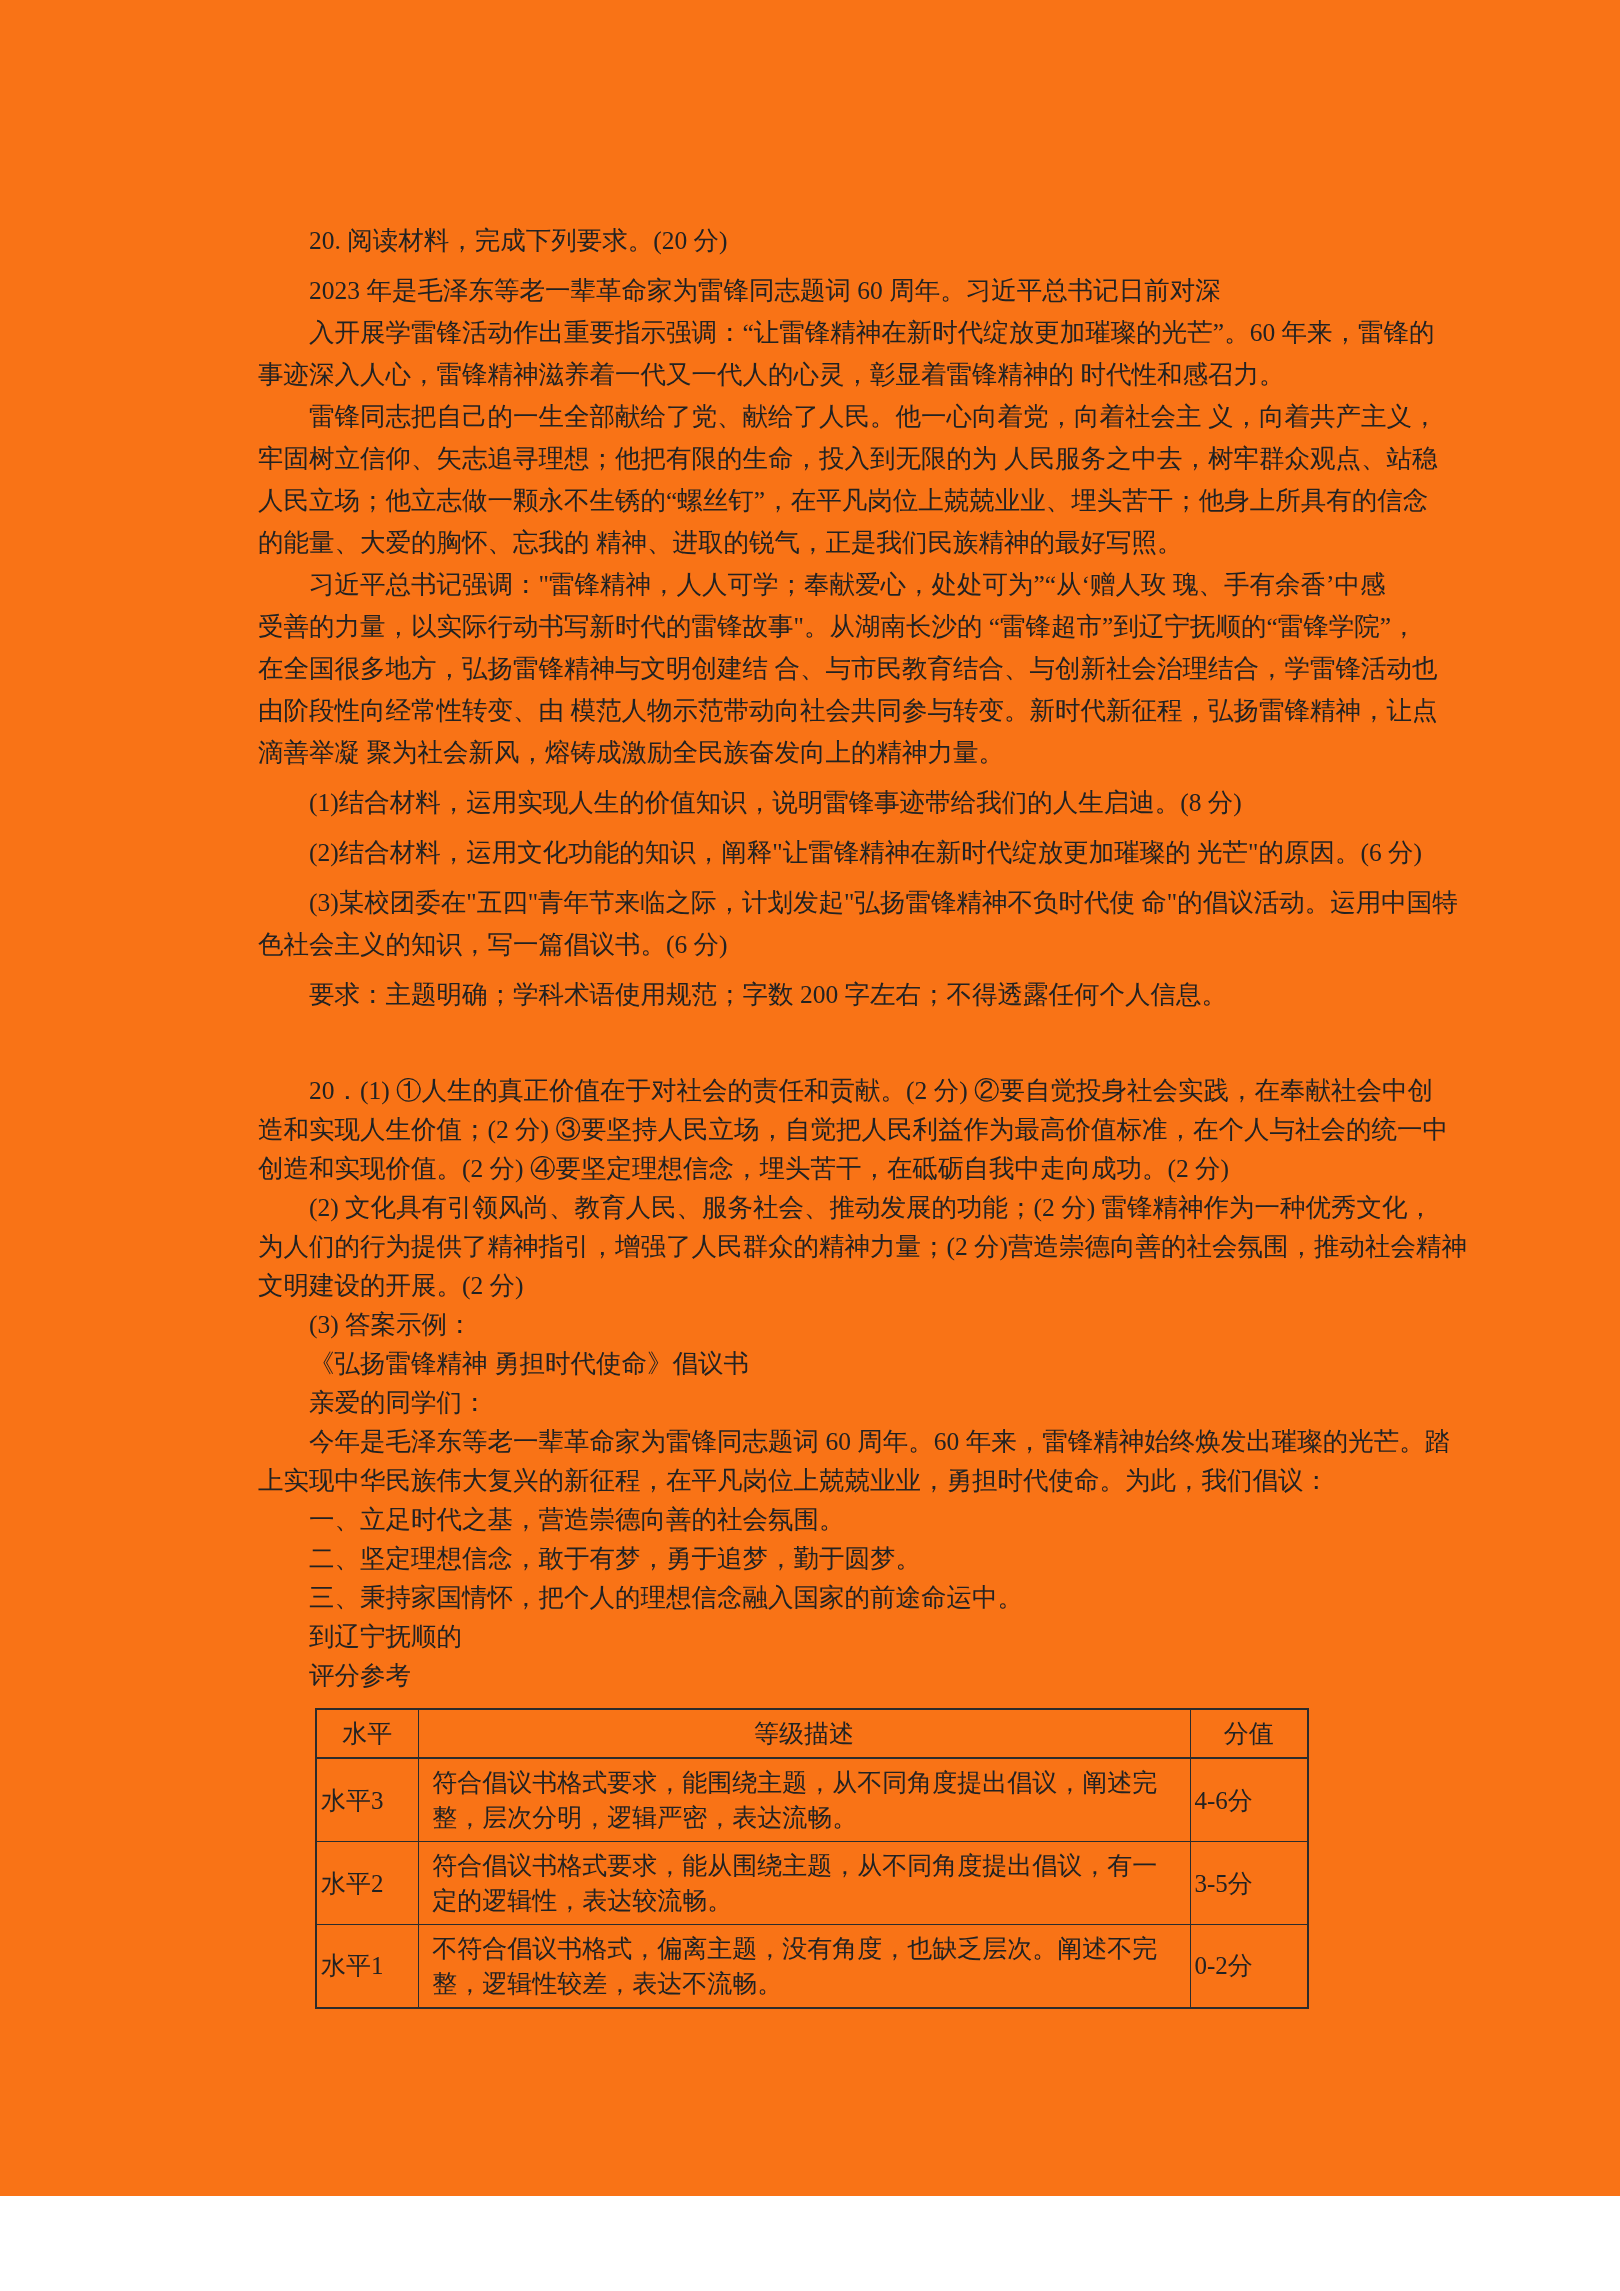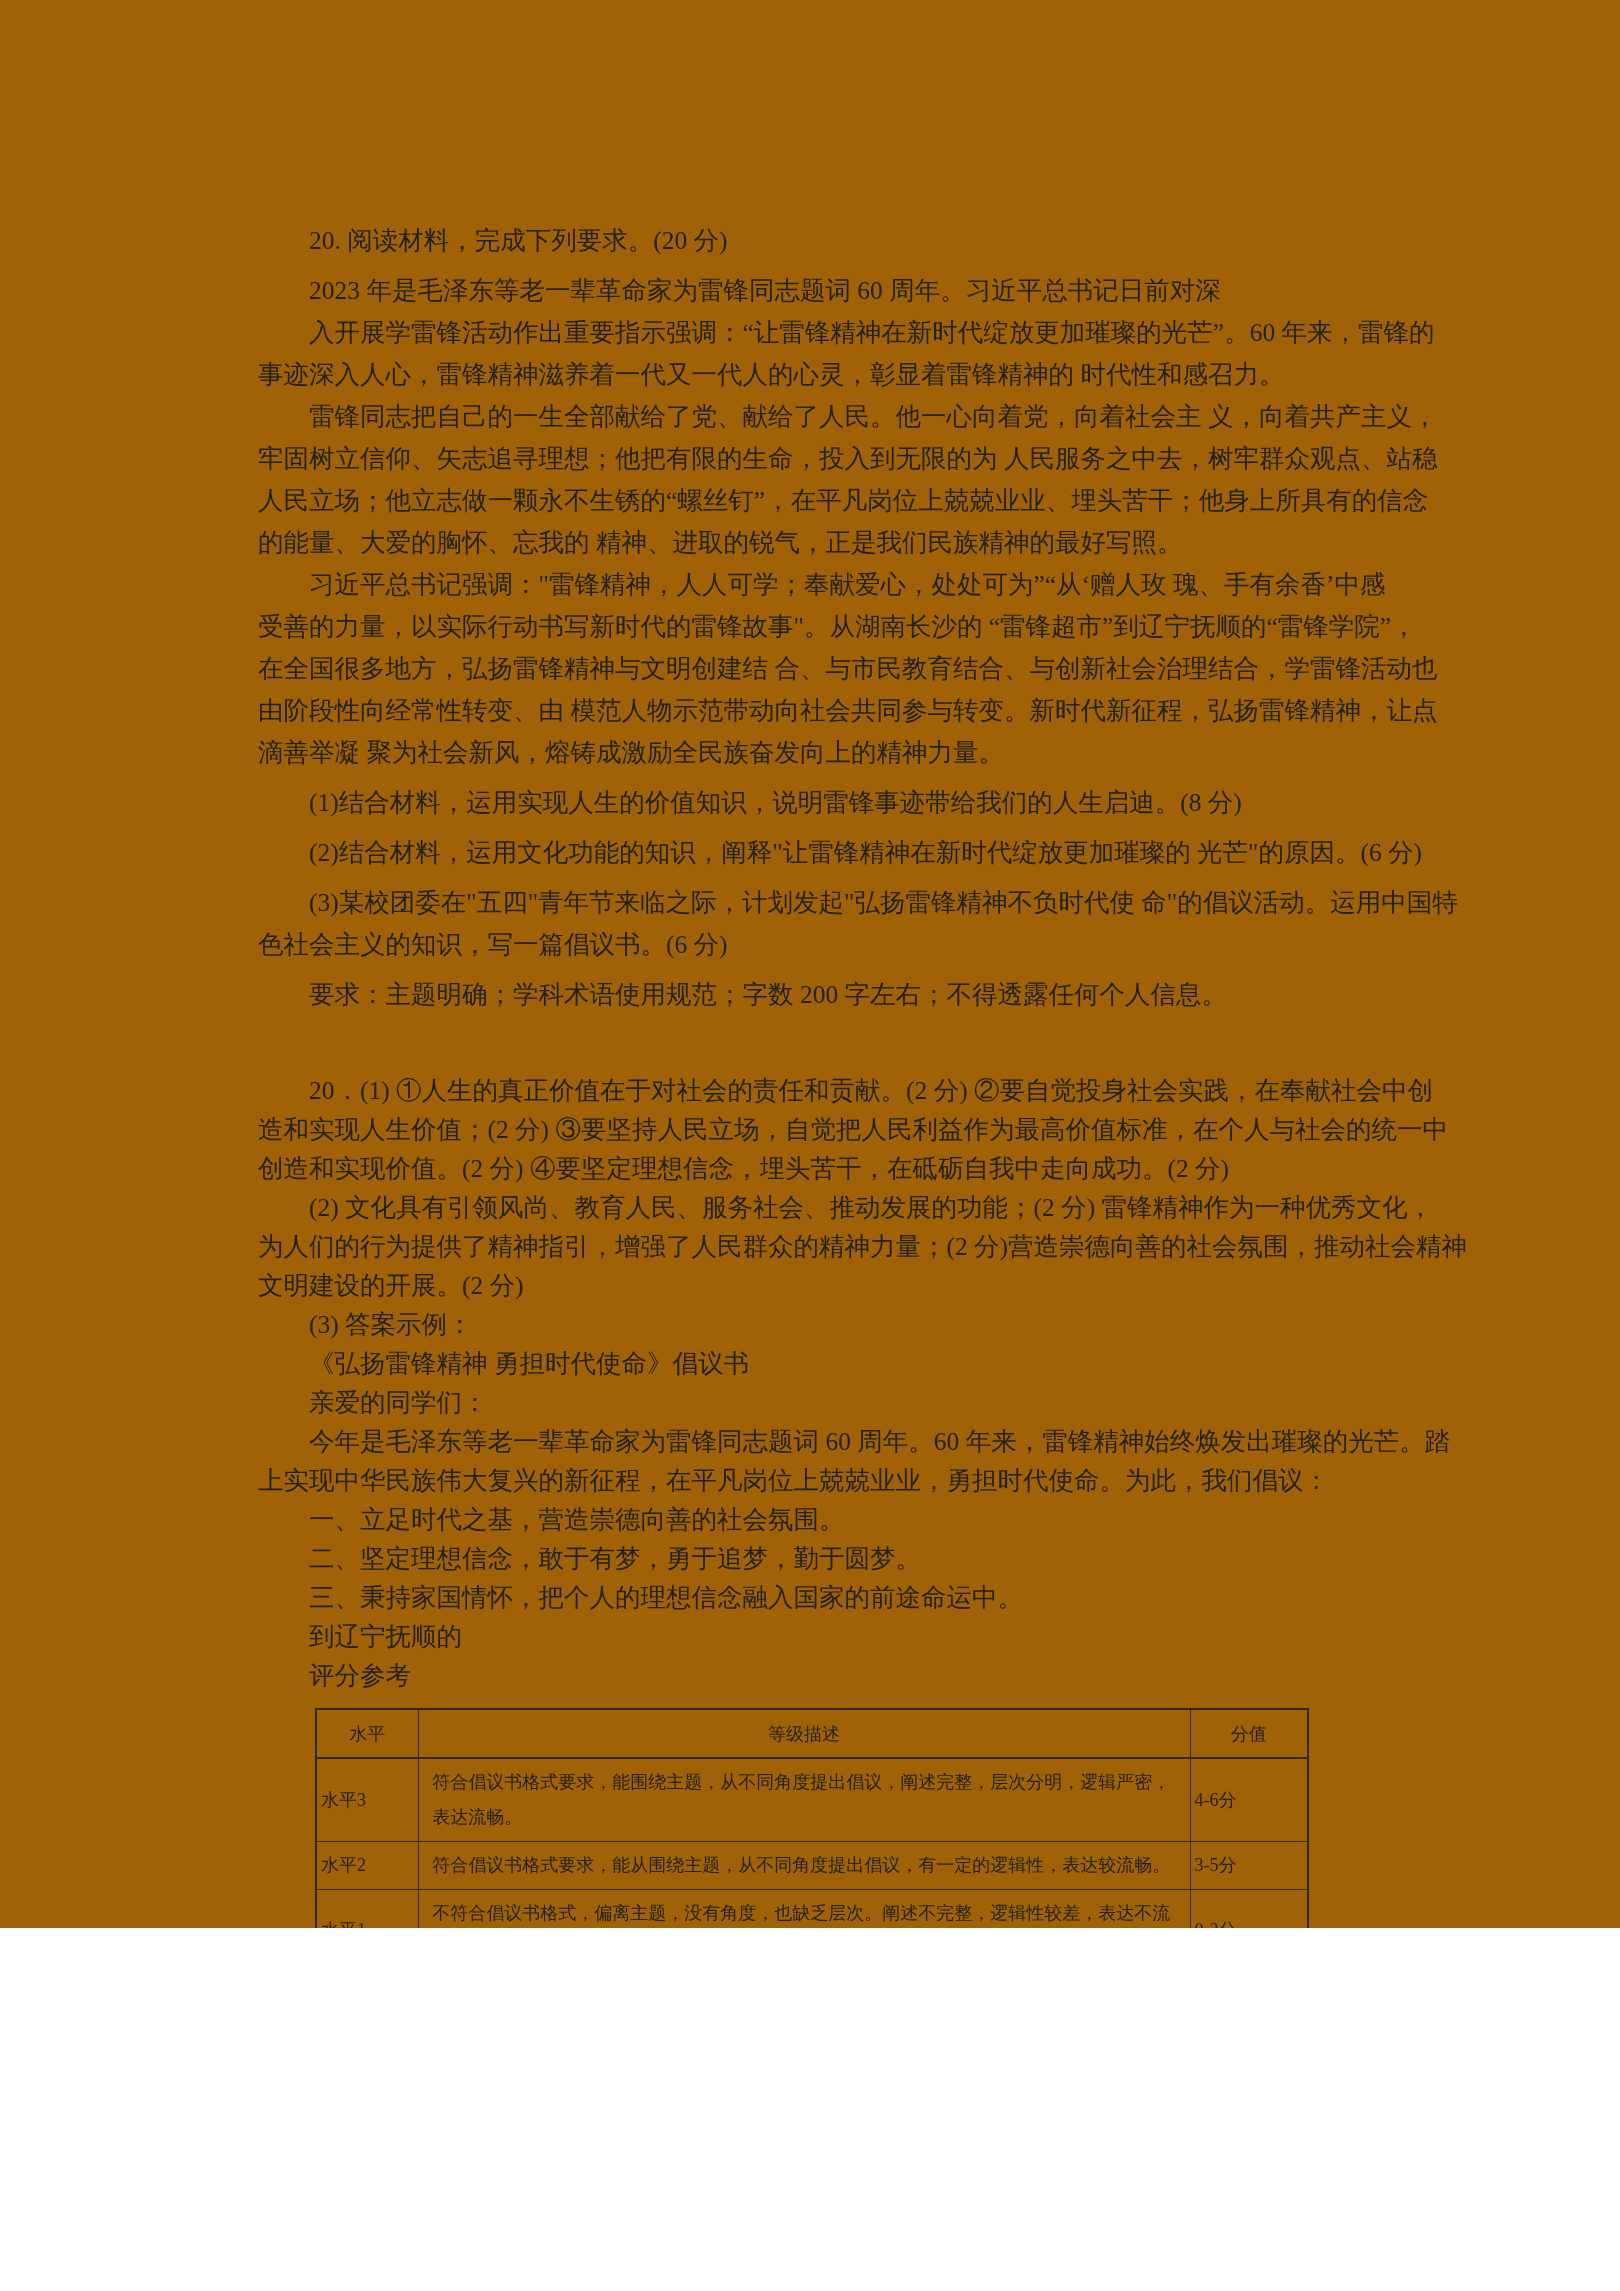--- a/index.html
+++ b/index.html
@@ -3,22 +3,22 @@
 <meta charset="utf-8">
 <style>
   html, body {
     margin: 0;
     padding: 0;
     background: #ffffff;
   }
   .page {
     position: relative;
     width: 1620px;
-    height: 1928px;
-    background: #a16207;
+    height: 2196px;
+    background: #f97316;
     font-family: "Liberation Serif", "DejaVu Serif", serif;
     color: #222222;
     overflow: hidden;
   }
   .content {
     position: absolute;
     left: 258px;
     top: 220px;
     width: 1247px;
   }
@@ -40,21 +40,21 @@
     width: 992px;
     margin: 13.7px 0 0 57px;
     border: 2px solid #2c2c2c;
   }
   table.rubric col.c1 { width: 102px; }
   table.rubric col.c2 { width: 772px; }
   table.rubric col.c3 { width: 118px; }
   table.rubric th,
   table.rubric td {
     border: 1px solid #2c2c2c;
-    font-size: 18px;
+    font-size: 25px;
     font-weight: normal;
     vertical-align: middle;
     color: #222222;
   }
   table.rubric thead th {
     height: 43px;
     text-align: center;
     padding: 2px 5.9px;
     border-bottom: 2.9px double #2c2c2c;
   }

